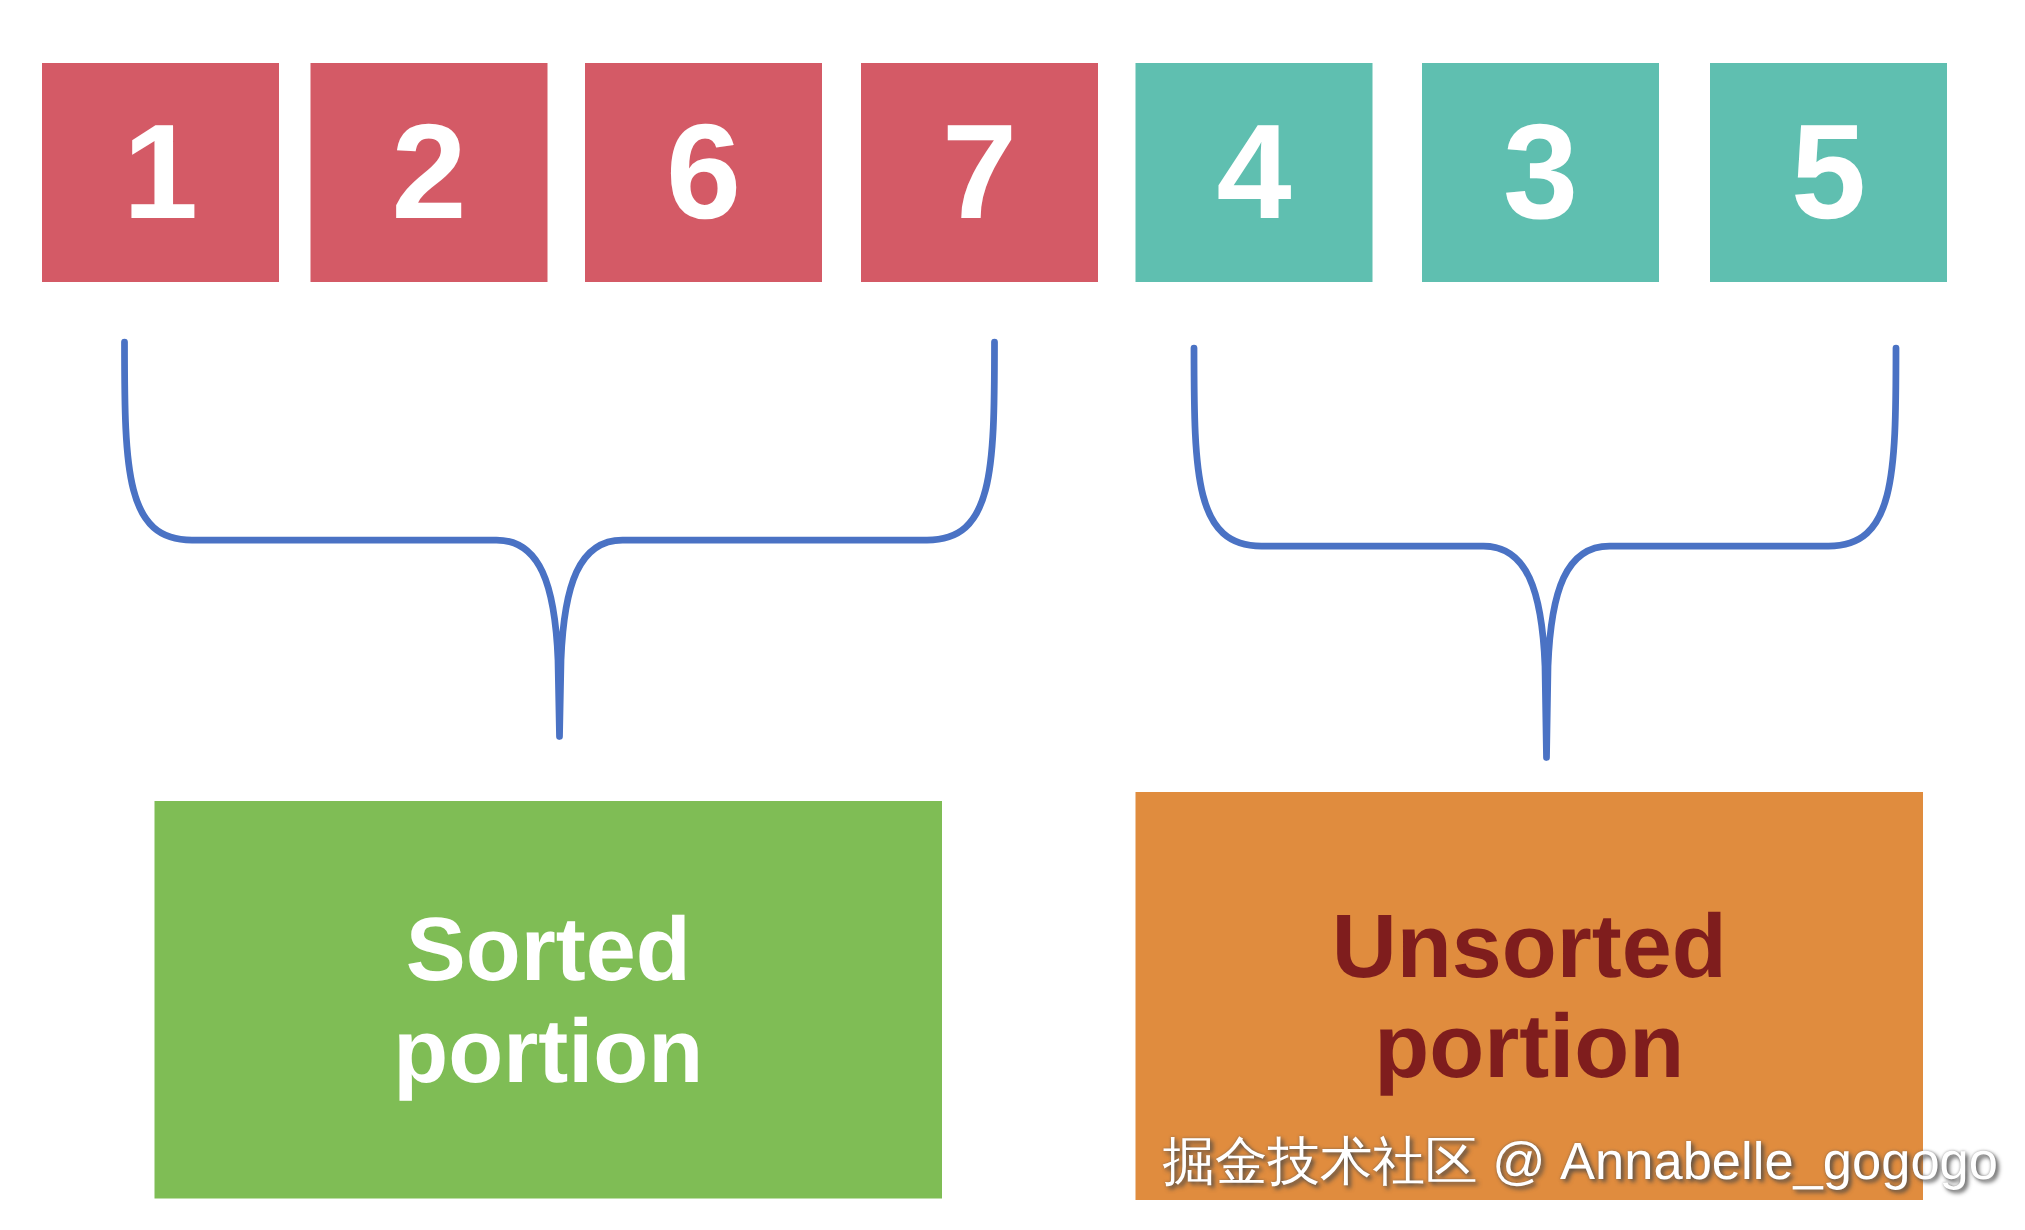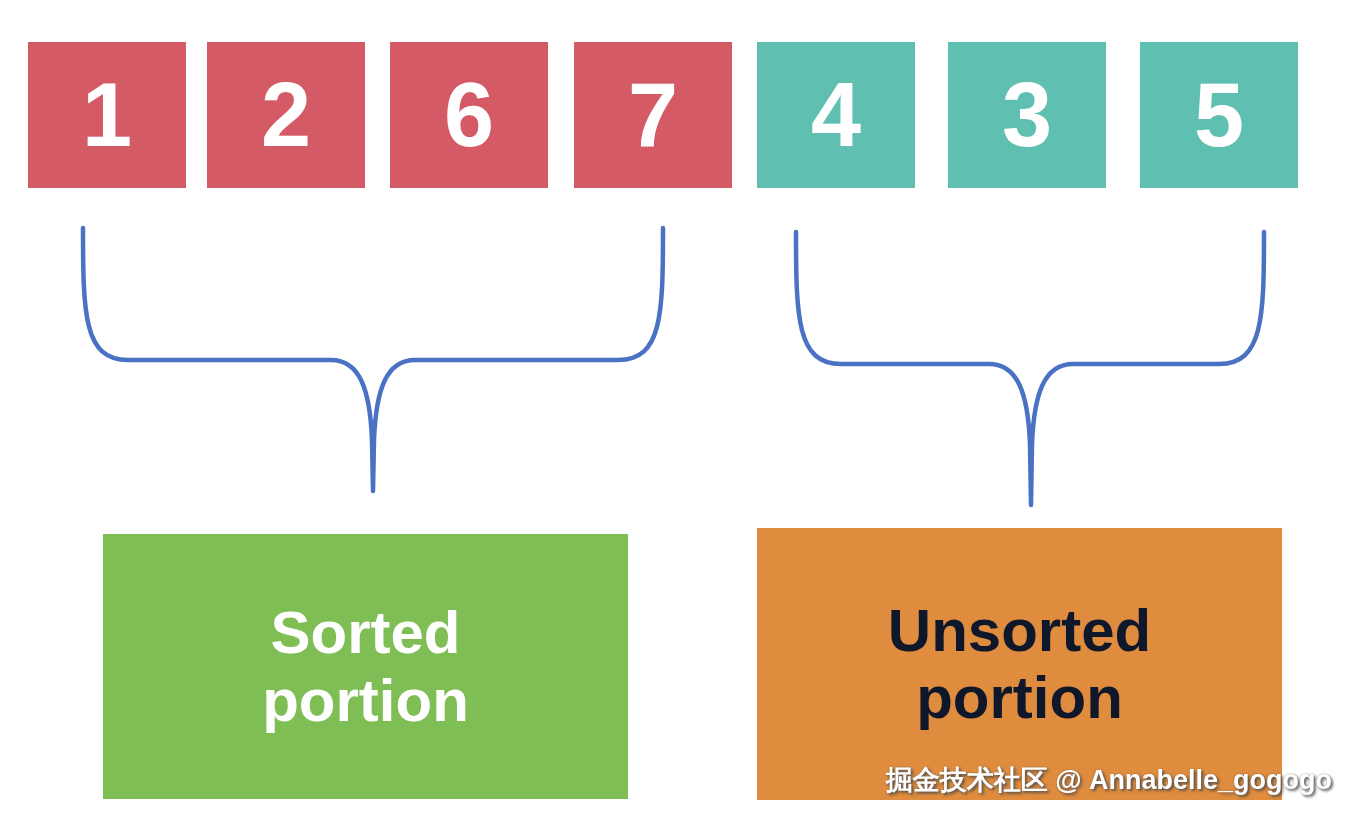--- a/index.html
+++ b/index.html
@@ -81,22 +81,22 @@
     top: 528px;
     width: 525px;
     height: 272px;
   }
 
   
   .watermark {
     position: absolute;
     right: 18px;
     bottom: 22px;
-    font-size: 27px;
-    font-weight: 700;
+    font-size: 35px;
+    font-weight: 400;
     color: #ffffff;
     text-shadow: 2px 2px 3px rgba(70,70,70,0.85), 0 0 2px rgba(90,90,90,0.6);
     white-space: nowrap;
   }
 </style>
 </head>
 <body>
 
 <div class="stage">
 
@@ -127,20 +127,20 @@
              C 1034 394, 1044 364, 1073 364
              L 1219 364
              C 1263 364, 1264 318, 1264 232" style="stroke: rgb(74, 114, 196);"></path>
   </svg>
 
   <div class="portion-box sorted" style="background: rgb(127, 189, 85); color: rgb(255, 255, 255);">
     <span>Sorted</span>
     <span>portion</span>
   </div>
 
-  <div class="portion-box unsorted" style="background: rgb(224, 140, 62); color: #0f172a; text-align: center;">
+  <div class="portion-box unsorted" style="background: rgb(224, 140, 62); color: #7f1d1d; text-align: center;">
     <span>Unsorted</span>
     <span>portion</span>
   </div>
 
   <div class="watermark" style="color: rgb(255, 255, 255);">掘金技术社区 @ Annabelle_gogogo</div>
 
 </div>
 
 </body></html>

